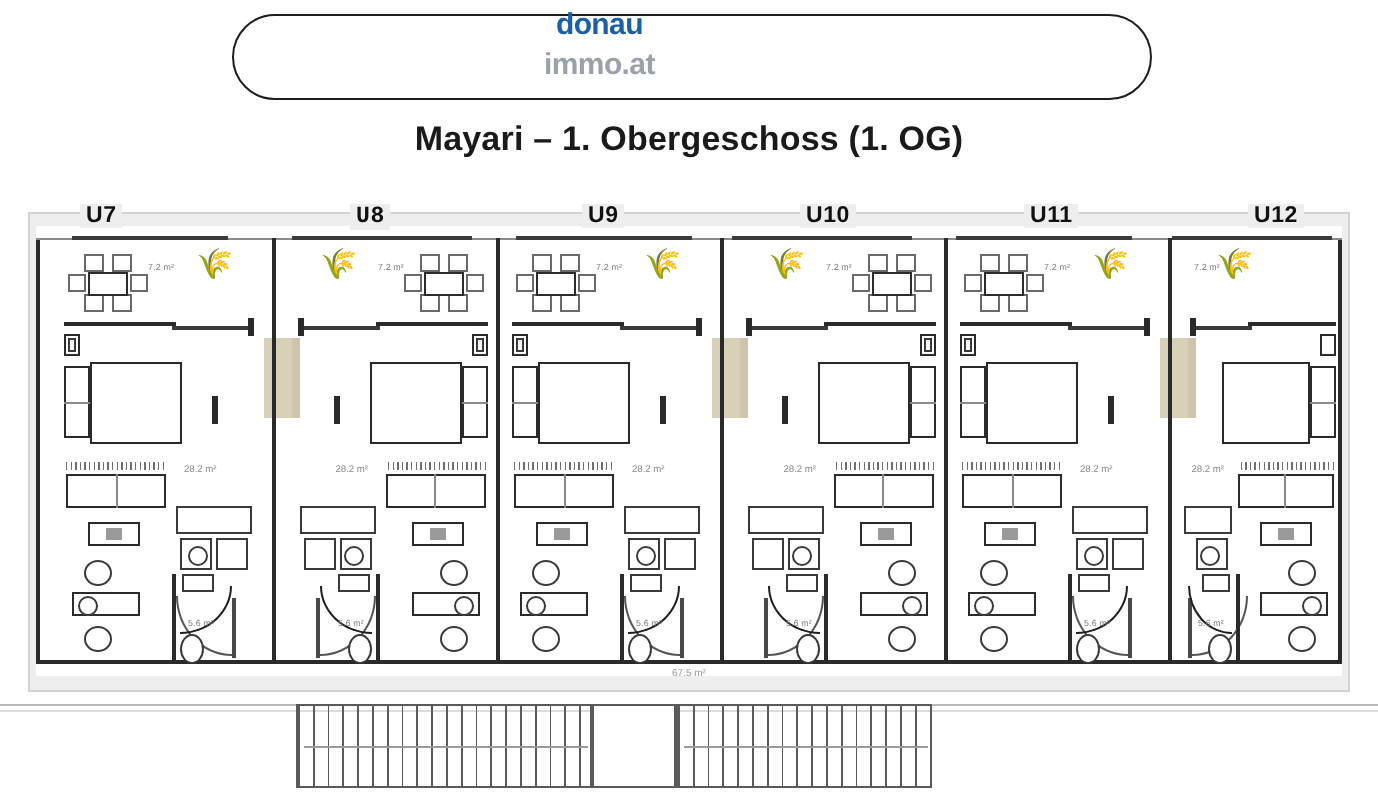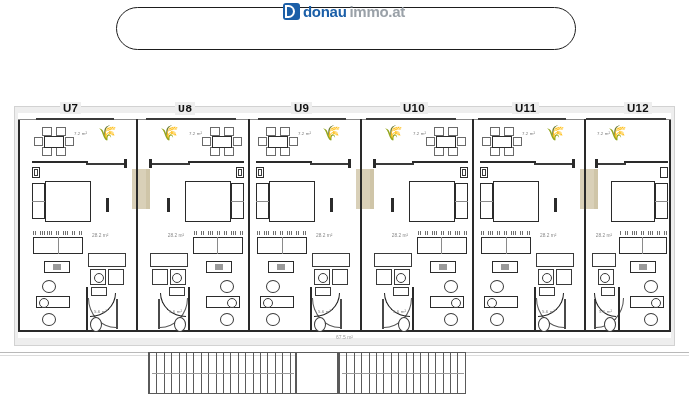--- a/index.html
+++ b/index.html
@@ -18,22 +18,22 @@
     border:1.4px solid #1d1d1d;border-radius:24px;background:#fff;
     box-sizing:border-box;
   }
   .title-text{
     position:absolute;left:116px;top:8px;width:460px;height:42px;
     display:flex;align-items:center;justify-content:center;
     font-size:30px;font-weight:400;color:#1a1a1a;letter-spacing:.2px;
     white-space:nowrap;
   }
   .logo{
-    position:absolute;left:283px;top:1px;height:20px;
-    display:flex;align-items:center;gap:3px;z-index:5;
+    position:absolute;left:272px;top:1px;height:20px;
+    display:flex;align-items:center;gap:3px;z-index:5;flex-direction:column;
   }
   .logo-mark{
     width:17px;height:17px;border-radius:3px;background:#1b5fa8;
     position:relative;overflow:hidden;
   }
   .logo-mark:before{
     content:"";position:absolute;left:3px;top:2px;width:9px;height:13px;
     border:2.2px solid #fff;border-left:none;border-radius:0 7px 7px 0;
     box-sizing:border-box;
   }
@@ -129,24 +129,25 @@
 <div id="page">
 
   <div class="title-pill"></div>
 
   <div class="logo">
     <span class="logo-mark"></span>
     <span class="logo-donau">donau</span>
     <span class="logo-immo">immo.at</span>
   </div>
 
+  <div class="subtitle">Mayari – 1. Obergeschoss (1. OG)</div>
 
   <div class="plan-frame"></div>
 
-  <div class="unit-label" style="left:60px;">U7</div>
+  <div class="unit-label" style="left:40px;">U7</div>
   <div class="unit-label" style="left:175px;font-family:Liberation Mono, monospace;">U8</div>
   <div class="unit-label" style="left:291px;">U9</div>
   <div class="unit-label" style="left:400px;">U10</div>
   <div class="unit-label" style="left:512px;">U11</div>
   <div class="unit-label" style="left:624px;">U12</div>
 
   <div class="plan-inner">
 
     <div class="wall" style="left:0;top:6px;width:1.8px;height:213px;"></div>
     <div class="wall" style="left:651px;top:6px;width:1.8px;height:213px;"></div>

